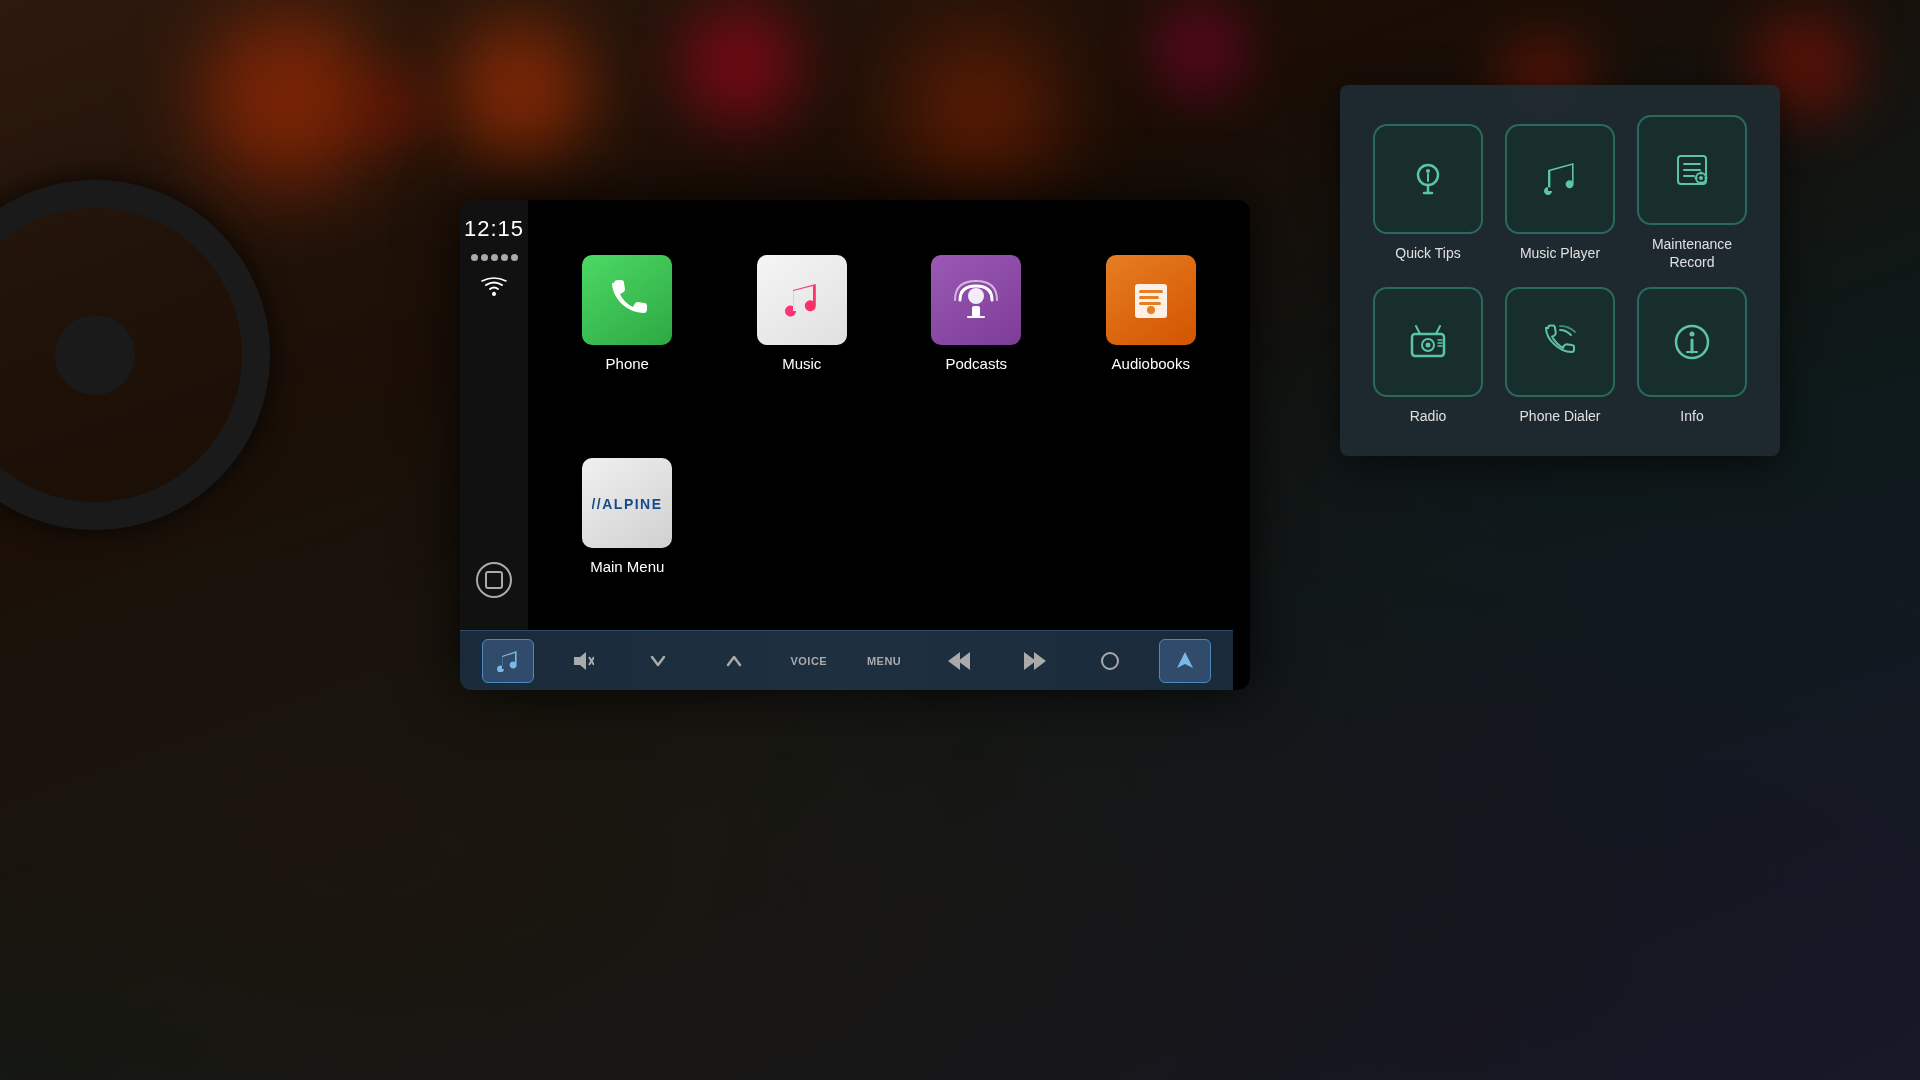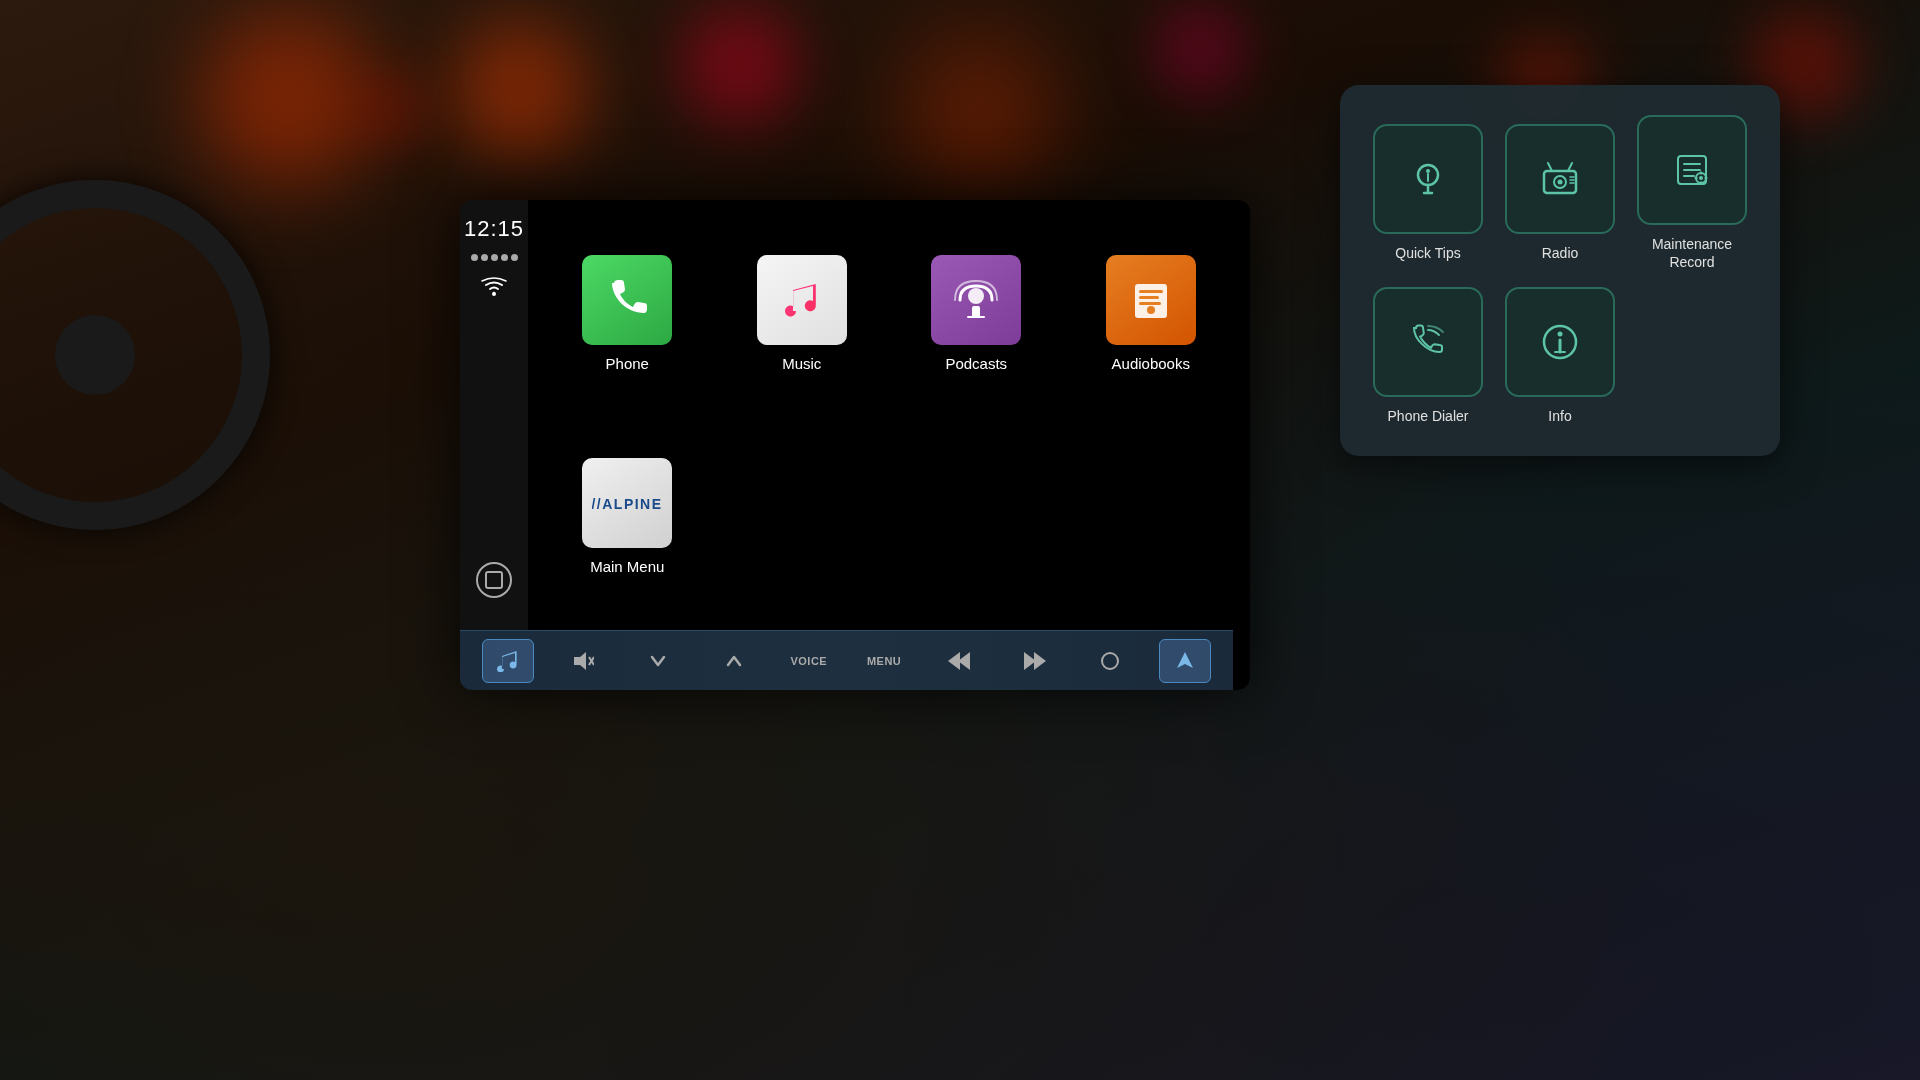--- a/index.html
+++ b/index.html
@@ -220,21 +220,21 @@
       letter-spacing: 0.5px;
     }
 
     
     .popup-menu {
       position: absolute;
       top: 85px;
       right: 140px;
       width: 440px;
       background: rgba(30, 42, 48, 0.97);
-      border-radius: 19px;
+      border-radius: 8px;
       padding: 30px;
       z-index: 100;
       box-shadow: 0 8px 40px rgba(0,0,0,0.6);
       display: grid;
       grid-template-columns: 1fr 1fr 1fr;
       gap: 16px;
     }
 
     .popup-item {
       display: flex;
@@ -479,38 +479,27 @@
         <circle cx="22" cy="18" r="10" stroke="#5ec4a8" stroke-width="2.5" fill="none"></circle>
         <line x1="22" y1="28" x2="22" y2="36" stroke="#5ec4a8" stroke-width="2.5" stroke-linecap="round"></line>
         <line x1="18" y1="36" x2="26" y2="36" stroke="#5ec4a8" stroke-width="2.5" stroke-linecap="round"></line>
         <circle cx="22" cy="14" r="2" fill="#5ec4a8"></circle>
         <line x1="22" y1="17" x2="22" y2="24" stroke="#5ec4a8" stroke-width="2" stroke-linecap="round"></line>
       </svg>
     </div>
     <span class="popup-item-label">Quick Tips</span>
   </div>
 
-
   <div class="popup-item">
     <div class="popup-icon-box">
       <svg width="44" height="44" viewBox="0 0 44 44">
-
-        <rect x="6" y="14" width="32" height="22" rx="3" stroke="#5ec4a8" stroke-width="2.5" fill="none"></rect>
-        <circle cx="22" cy="25" r="6" stroke="#5ec4a8" stroke-width="2" fill="none"></circle>
-        <circle cx="22" cy="25" r="2.5" fill="#5ec4a8"></circle>
-
-        <line x1="14" y1="14" x2="10" y2="6" stroke="#5ec4a8" stroke-width="2" stroke-linecap="round"></line>
-        <line x1="30" y1="14" x2="34" y2="6" stroke="#5ec4a8" stroke-width="2" stroke-linecap="round"></line>
-
-        <line x1="32" y1="20" x2="36" y2="20" stroke="#5ec4a8" stroke-width="1.5" stroke-linecap="round"></line>
-        <line x1="32" y1="23" x2="36" y2="23" stroke="#5ec4a8" stroke-width="1.5" stroke-linecap="round"></line>
-        <line x1="32" y1="26" x2="36" y2="26" stroke="#5ec4a8" stroke-width="1.5" stroke-linecap="round"></line>
+        <path d="M14 34 C14 36.2 12.2 38 10 38 C7.8 38 6 36.2 6 34 C6 31.8 7.8 30 10 30 C10.9 30 11.7 30.3 12.4 30.8 L12.4 14 L34 8 L34 24 C33.3 23.5 32.5 23.2 31.6 23.2 C29.4 23.2 27.6 25 27.6 27.2 C27.6 29.4 29.4 31.2 31.6 31.2 C33.8 31.2 35.6 29.4 35.6 27.2 L35.6 6 L10 13 L10 34 Z" fill="#5ec4a8"></path>
       </svg>
     </div>
-    <span class="popup-item-label">Radio</span>
+    <span class="popup-item-label">Music Player</span>
   </div>
 
   <div class="popup-item">
     <div class="popup-icon-box">
       <svg width="44" height="44" viewBox="0 0 44 44">
 
         <rect x="8" y="8" width="28" height="28" rx="3" stroke="#5ec4a8" stroke-width="2" fill="none"></rect>
         <line x1="14" y1="16" x2="30" y2="16" stroke="#5ec4a8" stroke-width="2" stroke-linecap="round"></line>
         <line x1="14" y1="22" x2="30" y2="22" stroke="#5ec4a8" stroke-width="2" stroke-linecap="round"></line>
         <line x1="14" y1="28" x2="24" y2="28" stroke="#5ec4a8" stroke-width="2" stroke-linecap="round"></line>
@@ -518,20 +507,39 @@
         <circle cx="31" cy="30" r="5" stroke="#5ec4a8" stroke-width="2" fill="none"></circle>
         <circle cx="31" cy="30" r="2" fill="#5ec4a8"></circle>
         <line x1="31" y1="24" x2="31" y2="26" stroke="#5ec4a8" stroke-width="1.5" stroke-linecap="round"></line>
         <line x1="31" y1="34" x2="31" y2="36" stroke="#5ec4a8" stroke-width="1.5" stroke-linecap="round"></line>
         <line x1="25" y1="30" x2="27" y2="30" stroke="#5ec4a8" stroke-width="1.5" stroke-linecap="round"></line>
         <line x1="35" y1="30" x2="37" y2="30" stroke="#5ec4a8" stroke-width="1.5" stroke-linecap="round"></line>
       </svg>
     </div>
     <span class="popup-item-label" style="white-space:pre-line;">Maintenance
 Record</span>
+  </div>
+
+  <div class="popup-item">
+    <div class="popup-icon-box">
+      <svg width="44" height="44" viewBox="0 0 44 44">
+
+        <rect x="6" y="14" width="32" height="22" rx="3" stroke="#5ec4a8" stroke-width="2.5" fill="none"></rect>
+        <circle cx="22" cy="25" r="6" stroke="#5ec4a8" stroke-width="2" fill="none"></circle>
+        <circle cx="22" cy="25" r="2.5" fill="#5ec4a8"></circle>
+
+        <line x1="14" y1="14" x2="10" y2="6" stroke="#5ec4a8" stroke-width="2" stroke-linecap="round"></line>
+        <line x1="30" y1="14" x2="34" y2="6" stroke="#5ec4a8" stroke-width="2" stroke-linecap="round"></line>
+
+        <line x1="32" y1="20" x2="36" y2="20" stroke="#5ec4a8" stroke-width="1.5" stroke-linecap="round"></line>
+        <line x1="32" y1="23" x2="36" y2="23" stroke="#5ec4a8" stroke-width="1.5" stroke-linecap="round"></line>
+        <line x1="32" y1="26" x2="36" y2="26" stroke="#5ec4a8" stroke-width="1.5" stroke-linecap="round"></line>
+      </svg>
+    </div>
+    <span class="popup-item-label">Radio</span>
   </div>
 
   <div class="popup-item">
     <div class="popup-icon-box">
       <svg width="44" height="44" viewBox="0 0 44 44">
         <path d="M10 8 C10 6.5 11.2 5.5 12.5 5.5 L15 5.5 C16.3 5.5 17 6.5 17 8 L17.8 13 C17.8 14.3 17.2 15 15.8 15.8 L14.2 16.6 C15.8 20.6 20.8 26 25 27.8 L25.8 26.2 C26.5 24.8 27.2 24.2 28.5 24.2 L33.5 25 C35 25 36 25.7 36 27 L36 29.5 C36 30.8 35 32 33.5 32 C21 32 8 19 8 8 Z" stroke="#5ec4a8" stroke-width="2" fill="none"></path>
 
         <path d="M22 10 Q28 10 33 15" stroke="#5ec4a8" stroke-width="1.8" fill="none" stroke-linecap="round"></path>
         <path d="M22 6 Q31 6 37 12" stroke="#5ec4a8" stroke-width="1.8" fill="none" stroke-linecap="round" opacity="0.6"></path>
       </svg>

